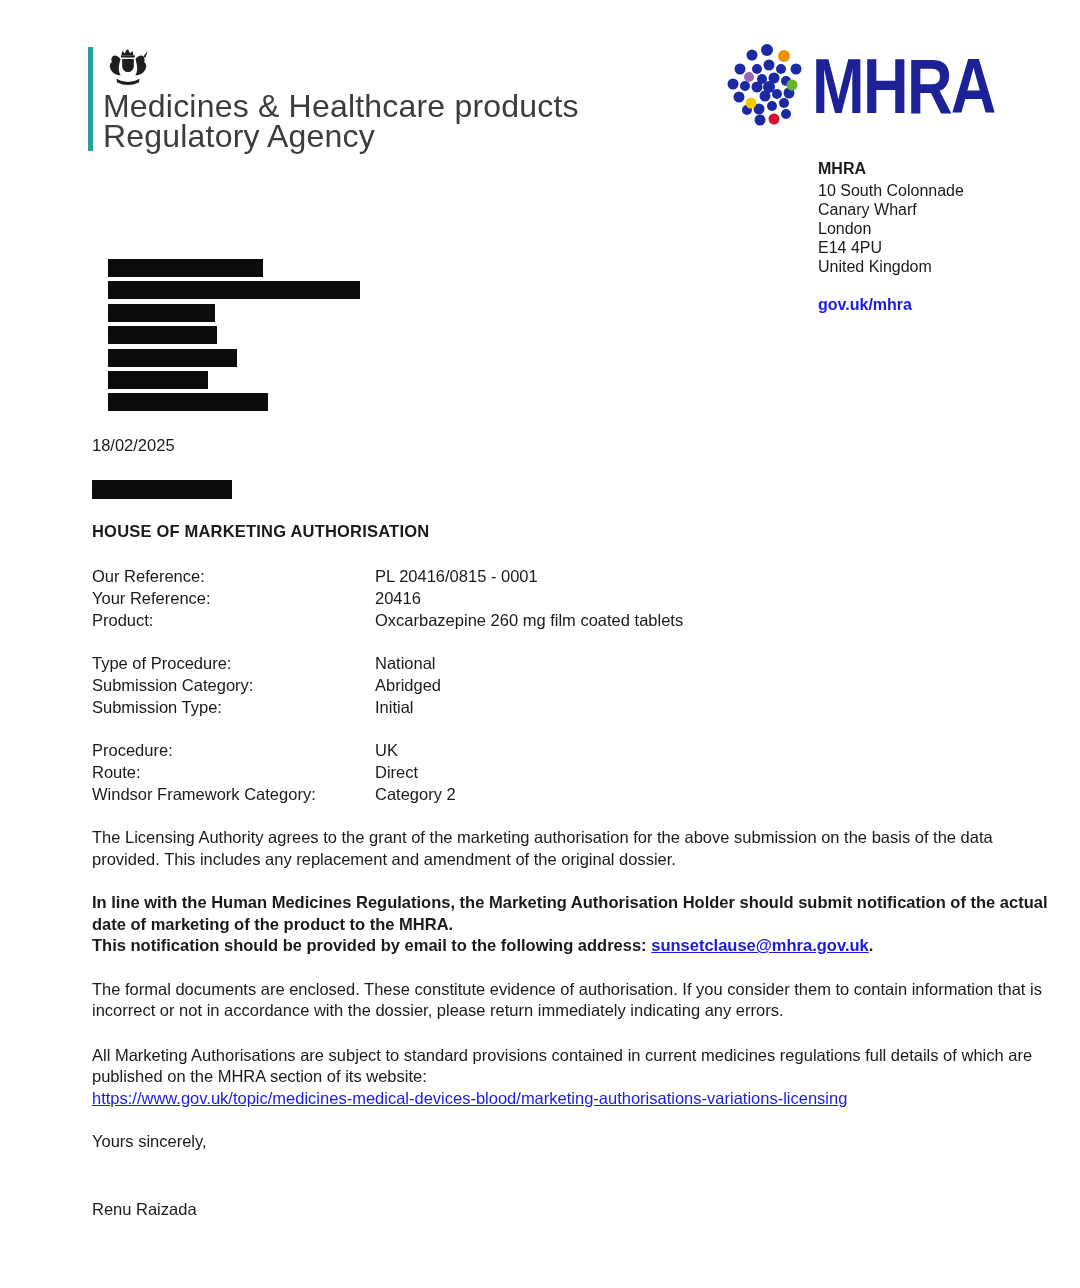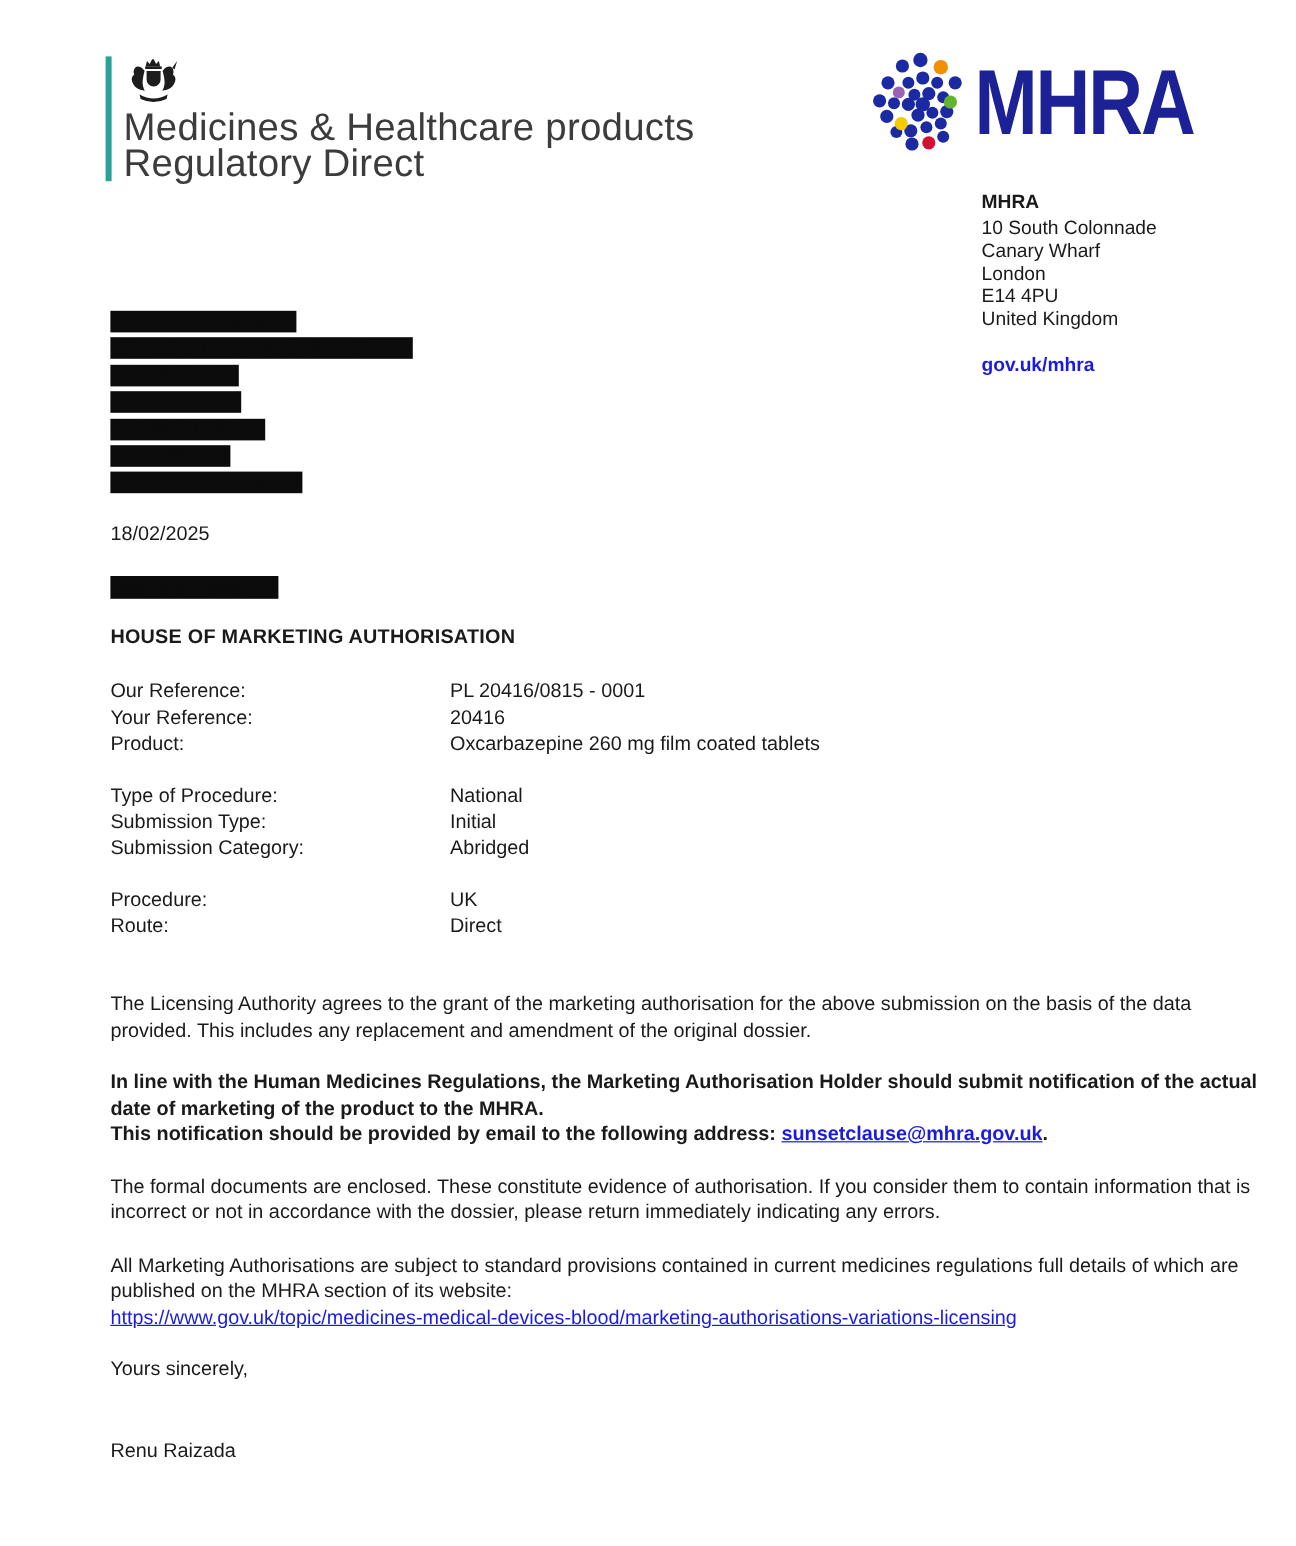--- a/index.html
+++ b/index.html
@@ -48,21 +48,21 @@
     font-size: 16px; line-height: 19px;
   }
   .sender .sender-name { font-weight: bold; margin-bottom: 3px; }
   .sender .website {
     display: inline-block; margin-top: 19px;
     font-weight: bold; text-decoration: none;
     color: var(--c-link_blue, #1b1be0);
   }
 
   
-  .recipient { position: absolute; left: 92px; top: 259px; }
+  .recipient { position: absolute; left: 108px; top: 259px; }
   .redact {
     display: block; height: 18px; margin-bottom: 4.4px;
     background: var(--c-redaction, #0c0c0c);
     color: var(--c-redaction, #0c0c0c);
     font-size: 15px; line-height: 18px;
     overflow: hidden; white-space: nowrap;
   }
 
   .date-line { position: absolute; left: 92px; top: 436px; font-size: 16.5px; }
 
@@ -112,21 +112,21 @@
     <path d="M22,11 l1.4,-5.5 2.7,3.2 2.4,-4.8 1.6,0 2.4,4.8 2.7,-3.2 1.4,5.5 z"></path>
     <rect x="21.6" y="11" width="16.5" height="2.6"></rect>
     <path d="M23,15.5 h14 v8 a7,7 0 0 1 -7,7.5 a7,7 0 0 1 -7,-7.5 z"></path>
     <path d="M21,15.5 c-3,-4.5 -7.5,-5.5 -9.5,-3.2 c-1.8,2 -1.8,4.8 -0.8,6.8 c-2,1.2 -3.2,4 -2.2,7 c1.2,4 4.2,7 8.2,8.2 l4.5,1 c-1.2,-2.2 -2.2,-5.2 -2.2,-8.2 c0,-4 1,-7.8 2,-11.6 z"></path>
     <path d="M39,15.5 c3,-4.5 7.5,-5.5 9.5,-3.2 c1.8,2 1.8,4.8 0.8,6.8 c2,1.2 3.2,4 2.2,7 c-1.2,4 -4.2,7 -8.2,8.2 l-4.5,1 c1.2,-2.2 2.2,-5.2 2.2,-8.2 c0,-4 -1,-7.8 -2,-11.6 z"></path>
     <path d="M48.5,12.5 l5,-7 -2.5,8.3 z"></path>
     <path d="M16,39 q14,8 28,0 l-1,4.5 q-13,6 -26,0 z"></path>
   </svg>
   <div class="agency-name">
     <div>Medicines &amp; Healthcare products</div>
-    <div>Regulatory Direct</div>
+    <div>Regulatory Agency</div>
   </div>
 
   <svg class="dots-logo" viewBox="0 0 92 96" aria-hidden="true">
     <g fill="var(--c-dot_navy)">
       <circle cx="30" cy="19" r="5.5"></circle>
         <circle cx="45" cy="14" r="6"></circle>
       <circle cx="18" cy="33" r="5.5"></circle>
         <circle cx="35" cy="33" r="5"></circle>
         <circle cx="47" cy="29" r="5.5"></circle>
         <circle cx="59" cy="33" r="5"></circle>
@@ -190,31 +190,34 @@
     <div class="ref-row">
       <span class="ref-label">Your Reference:</span><span class="ref-value">20416</span>
     </div>
     <div class="ref-row">
       <span class="ref-label">Product:</span><span class="ref-value">Oxcarbazepine 260 mg film coated tablets</span>
     </div>
     <div class="ref-row group-gap">
       <span class="ref-label">Type of Procedure:</span><span class="ref-value">National</span>
     </div>
     <div class="ref-row">
+      <span class="ref-label">Submission Category:</span><span class="ref-value">Abridged</span>
+    </div>
+    <div class="ref-row">
       <span class="ref-label">Submission Type:</span><span class="ref-value">Initial</span>
-    </div>
-    <div class="ref-row">
-      <span class="ref-label">Submission Category:</span><span class="ref-value">Abridged</span>
     </div>
     <div class="ref-row group-gap">
       <span class="ref-label">Procedure:</span><span class="ref-value">UK</span>
     </div>
     <div class="ref-row">
       <span class="ref-label">Route:</span><span class="ref-value">Direct</span>
     </div>
+    <div class="ref-row">
+      <span class="ref-label">Windsor Framework Category:</span><span class="ref-value">Category 2</span>
+    </div>
   </div>
 
   <div class="letter-body">
     <p class="p-grant">The Licensing Authority agrees to the grant of the marketing authorisation for the above submission on the basis of the data provided. This includes any replacement and amendment of the original dossier.</p>
 
     <p class="p-notification"><span>In line with the Human Medicines Regulations, the Marketing Authorisation Holder should submit notification of the actual date of marketing of the product to the MHRA.</span><br><span>This notification should be provided by email to the following address: </span><a class="link bold">sunsetclause@mhra.gov.uk</a><span>.</span></p>
 
     <p class="p-documents">The formal documents are enclosed. These constitute evidence of authorisation. If you consider them to contain information that is incorrect or not in accordance with the dossier, please return immediately indicating any errors.</p>
 
     <p class="p-provisions"><span>All Marketing Authorisations are subject to standard provisions contained in current medicines regulations full details of which are published on the MHRA section of its website:</span><br><a class="link">https://www.gov.uk/topic/medicines-medical-devices-blood/marketing-authorisations-variations-licensing</a></p>

